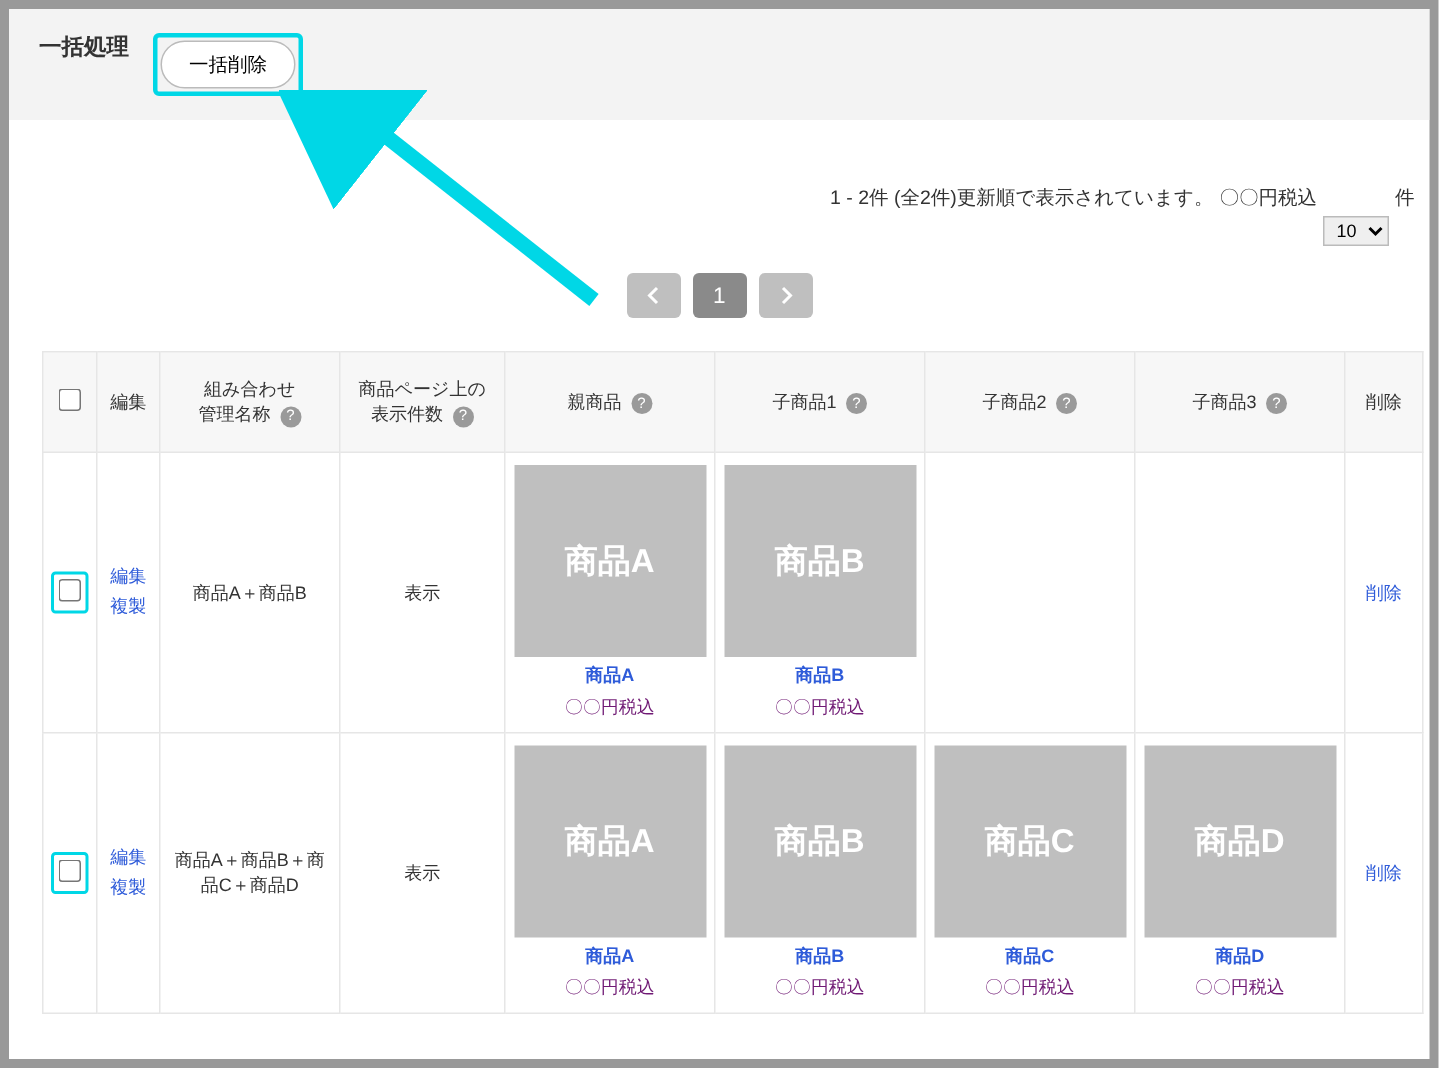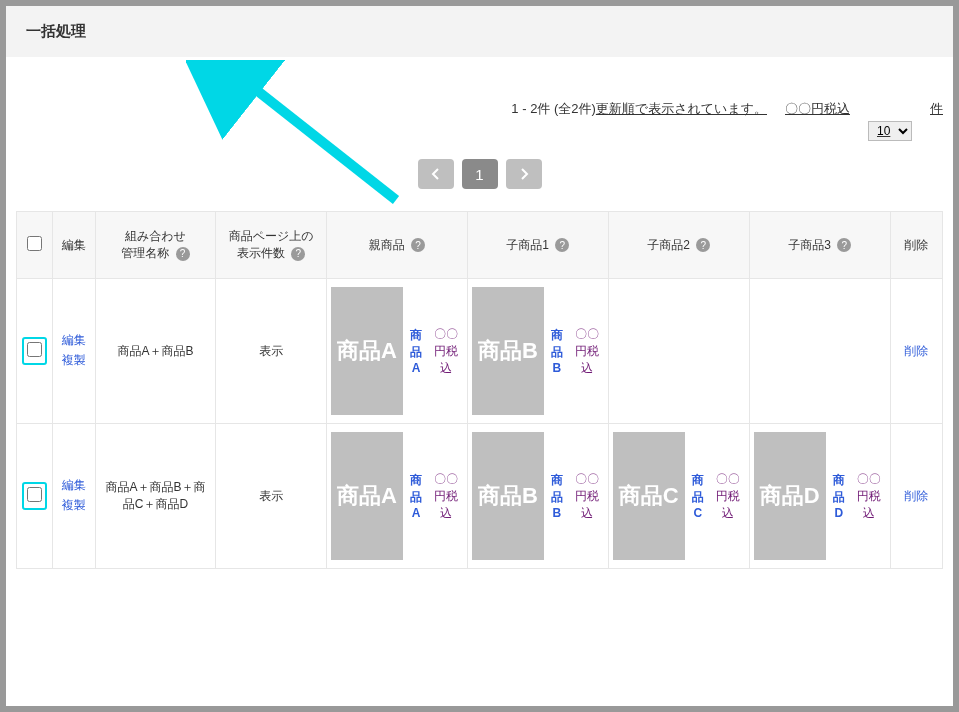--- a/index.html
+++ b/index.html
@@ -42,21 +42,21 @@
 
   
   .info-row {
     display: flex;
     justify-content: flex-end;
     align-items: center;
     padding: 20px 10px 6px 10px;
     font-size: 13px;
     color: #333;
   }
-  .info-right { display: flex; align-items: center; gap: 18px; text-decoration: underline; }
+  .info-right { display: flex; align-items: center; gap: 4px; }
   .info-right select {
     border: 1px solid #bbb;
     padding: 1px 4px;
     font-size: 12px;
     margin-top: 44px;
   }
 
   
   .pagination {
     display: flex;
@@ -73,21 +73,21 @@
     color: #fff;
     font-size: 15px;
     cursor: pointer;
     display: flex;
     align-items: center;
     justify-content: center;
   }
   .page-btn.current { background: #8a8a8a; }
 
   
-  .tbl-wrap { padding: 0 10px; }
+  .tbl-wrap { padding: 0 10px; margin-left: 12px; }
   table {
     width: 100%;
     border-collapse: collapse;
     table-layout: fixed;
   }
   th, td {
     border: 1px solid #e6e6e6;
     text-align: center;
     vertical-align: middle;
     font-size: 12px;
@@ -129,21 +129,21 @@
     width: 15px; height: 15px;
     accent-color: #888;
     cursor: pointer;
   }
 
   .link { color: #2e5bd9; cursor: pointer; }
   .link-stack { display: flex; flex-direction: column; gap: 4px; line-height: 1.3; }
 
   .product-cell {
     display: flex;
-    flex-direction: row;
+    flex-direction: column;
     align-items: center;
     gap: 4px;
   }
   .product-img {
     width: 128px;
     height: 128px;
     background: #bfbfbf;
     color: #fff;
     font-size: 22px;
     font-weight: bold;
@@ -165,20 +165,23 @@
   }
   .page { position: relative; }
 </style>
 </head>
 <body>
 
 <div class="page">
 
   <div class="bulk-bar">
     <div class="bulk-title">一括処理</div>
+    <div class="bulk-btn-wrap">
+      <button class="bulk-btn">一括削除</button>
+    </div>
   </div>
 
   <svg class="arrow" viewBox="0 0 240 160">
     <defs>
       <marker id="ah" markerWidth="12" markerHeight="12" refX="3" refY="6" orient="auto">
         <path d="M0,0 L0,12 L12,6 z" fill="#00d7e6"></path>
       </marker>
     </defs>
     <line x1="210" y1="140" x2="50" y2="14" stroke="#00d7e6" stroke-width="10" marker-end="url(#ah)"></line>
   </svg>

